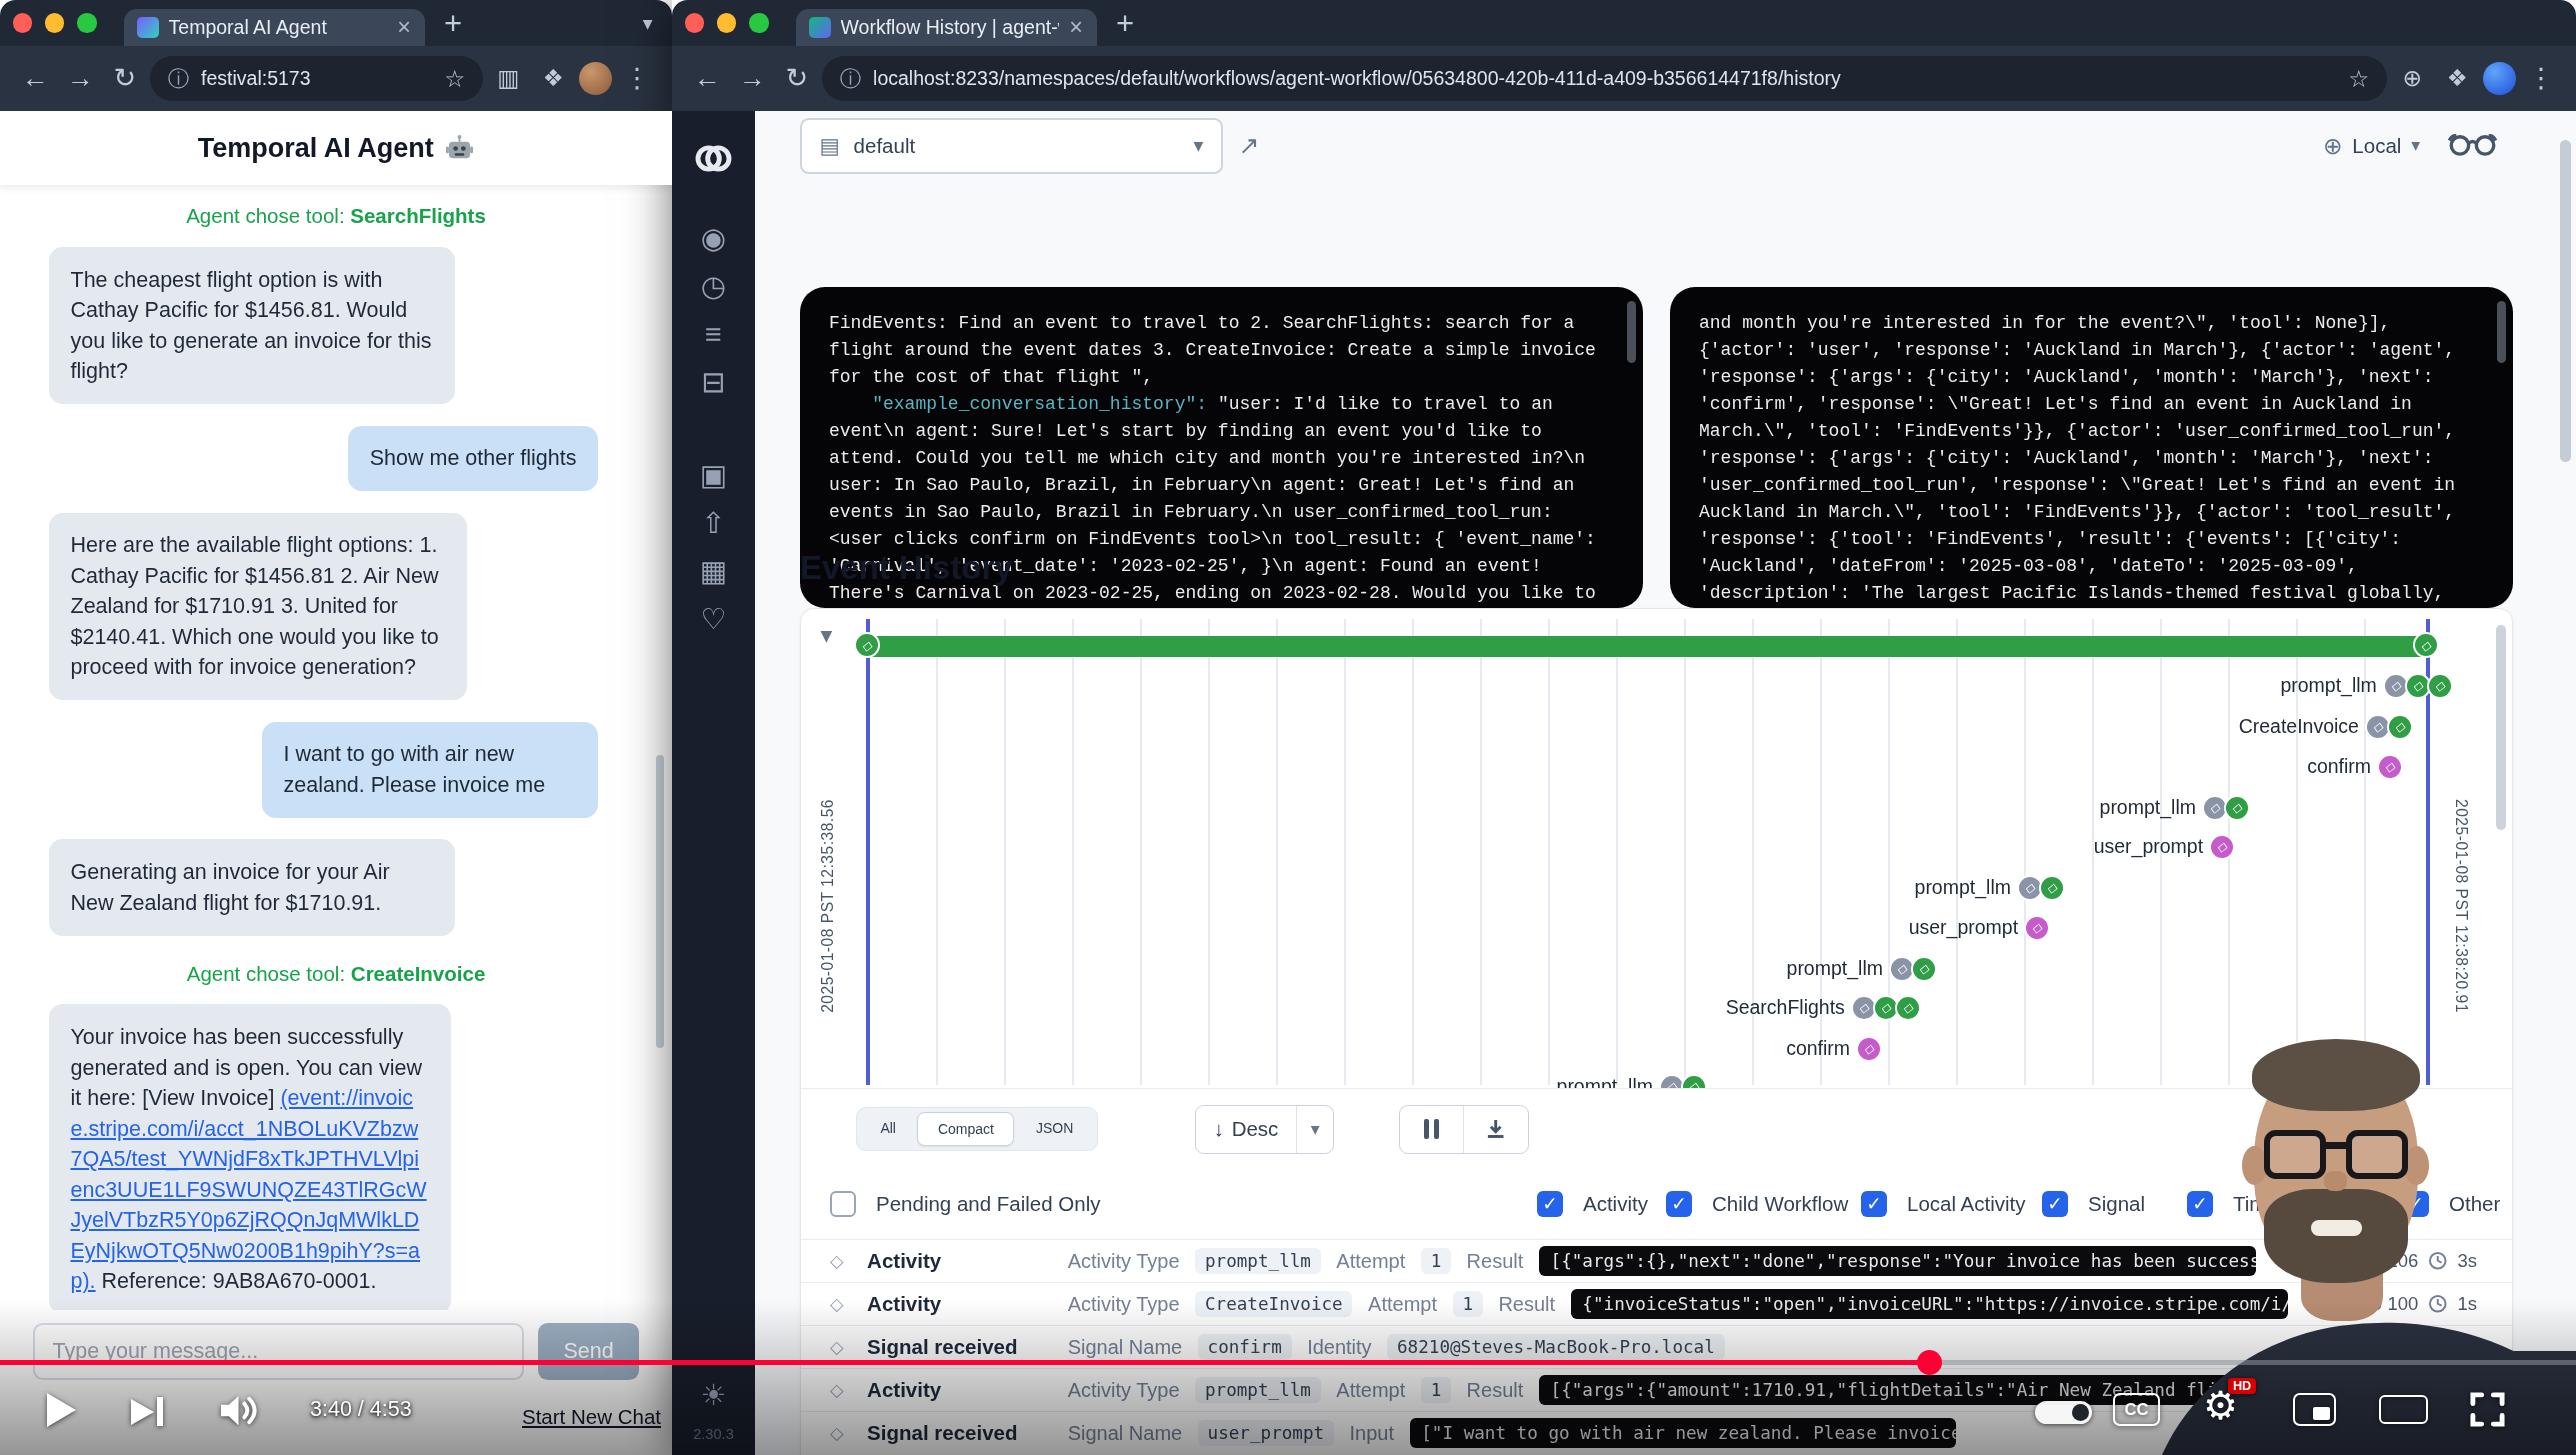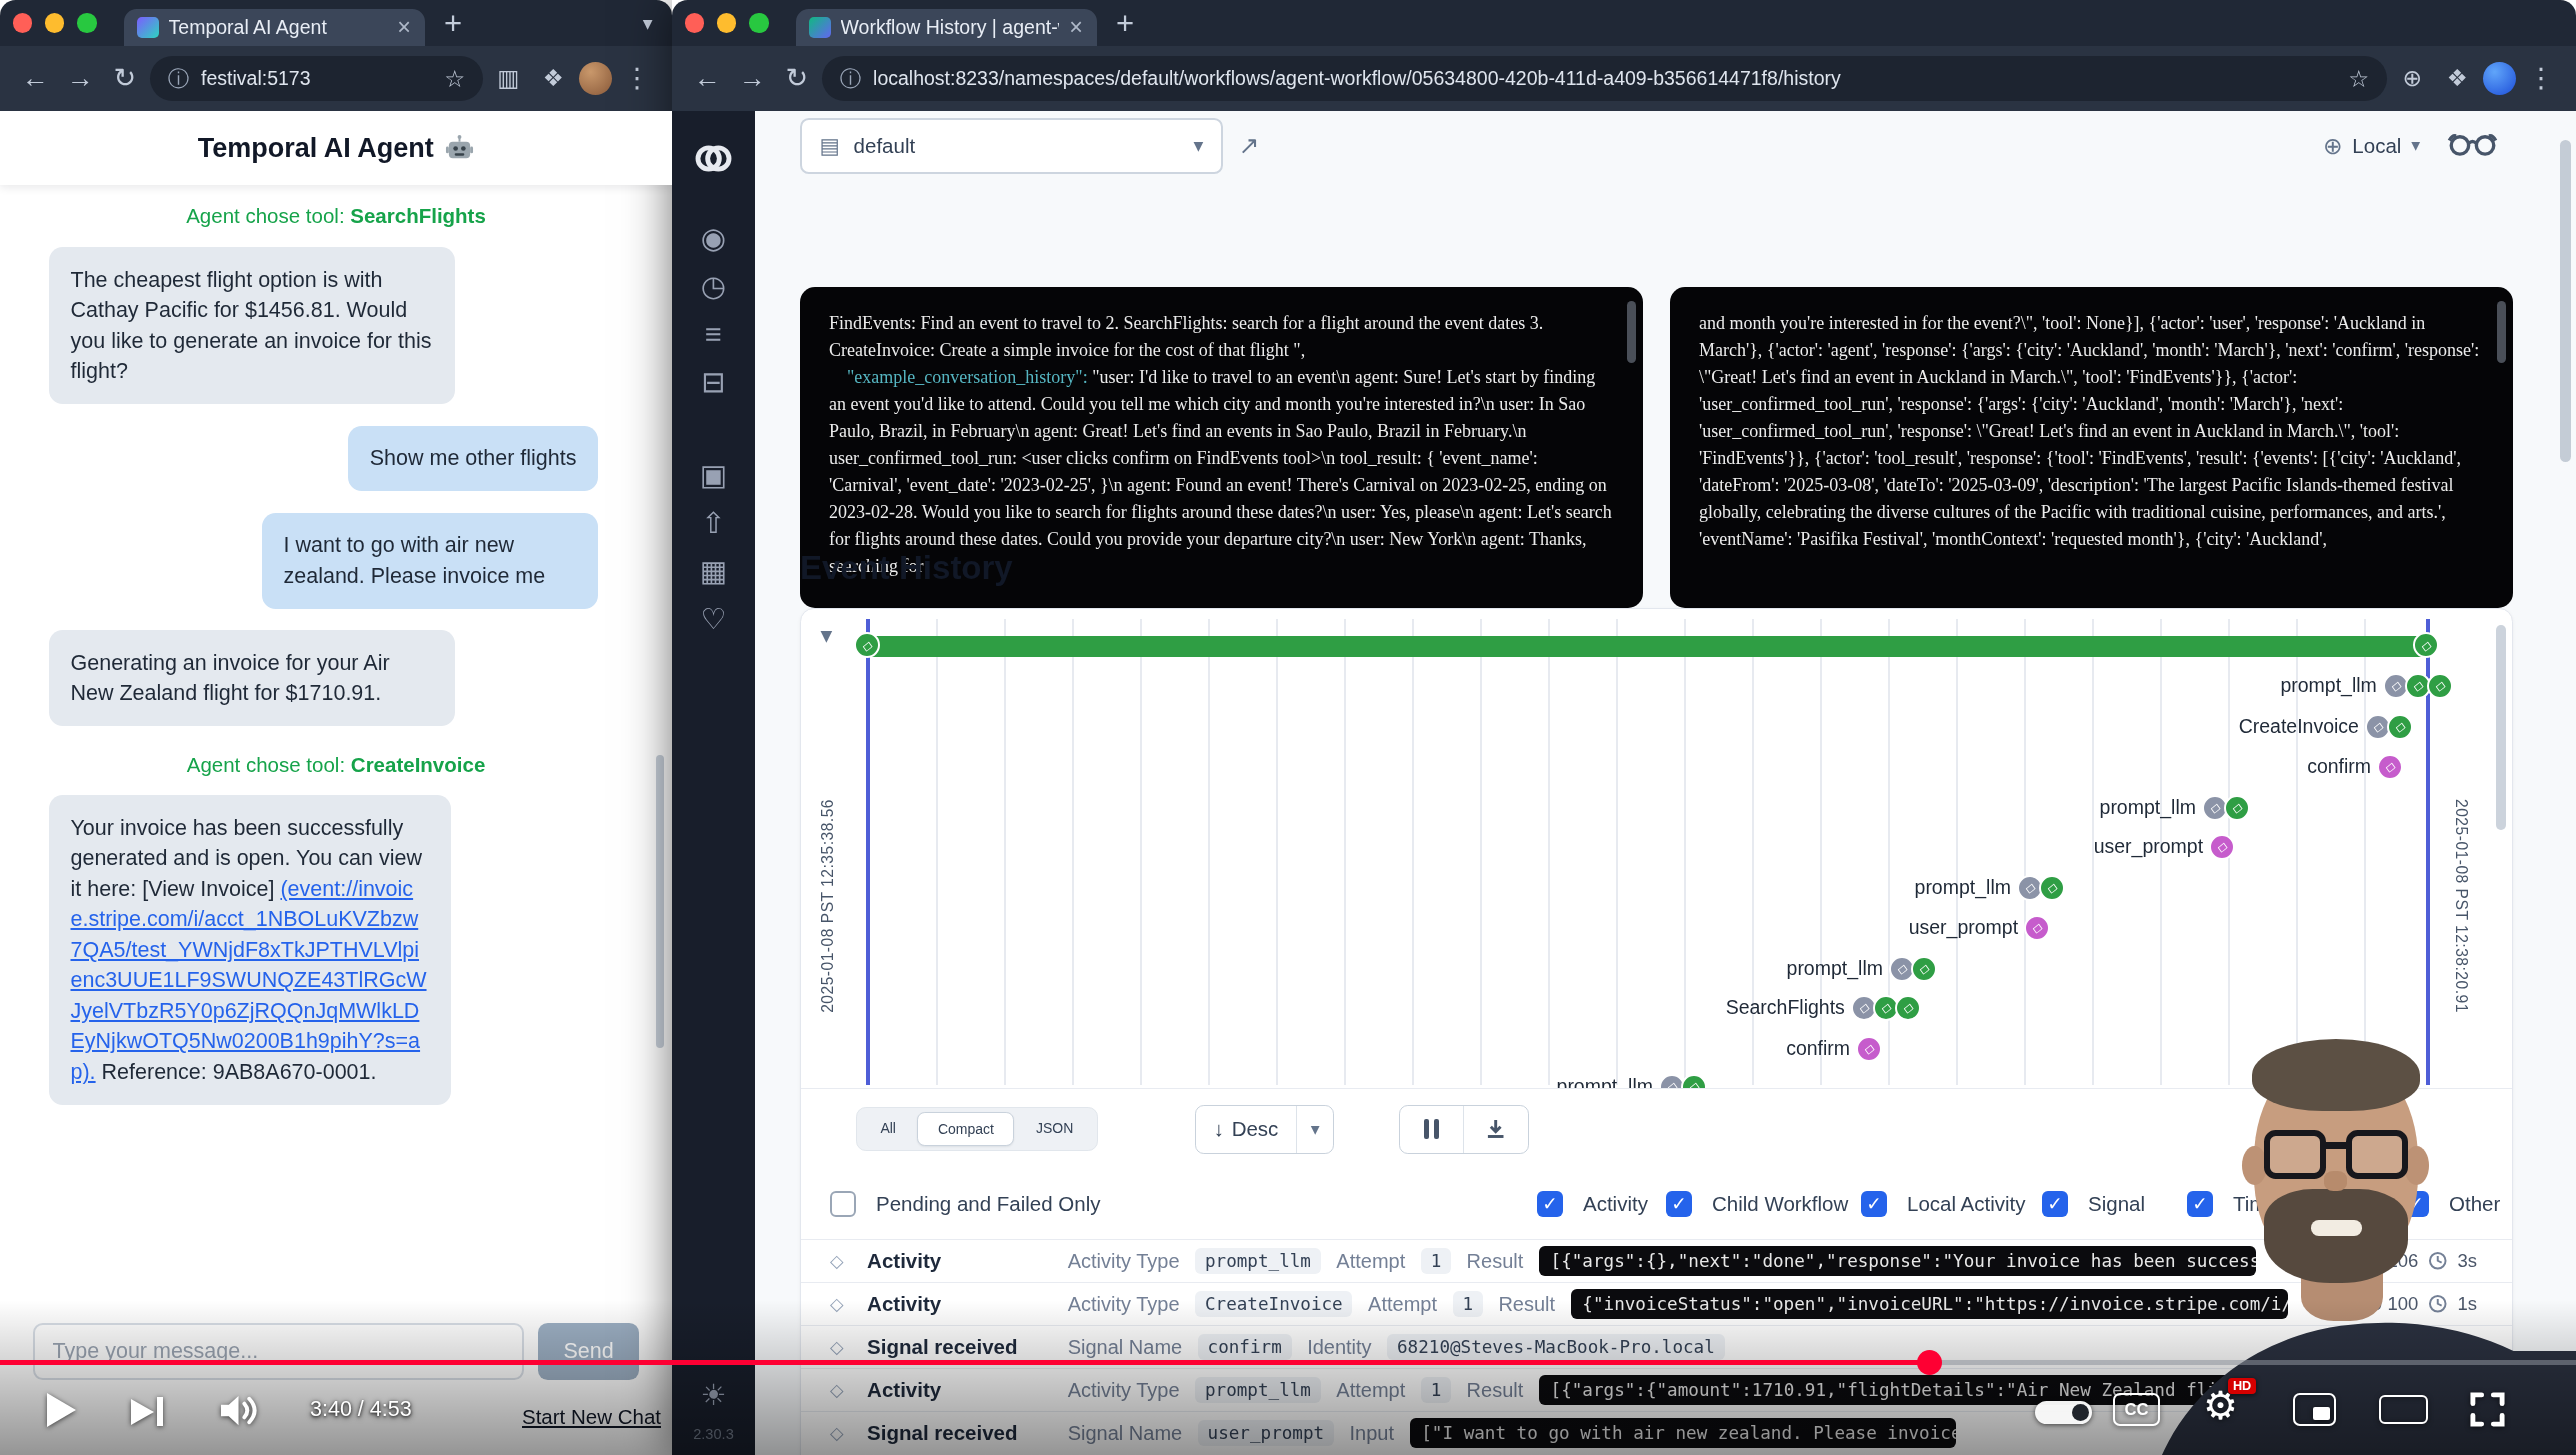--- a/index.html
+++ b/index.html
@@ -40,21 +40,21 @@
   .appR{position:absolute;top:111px;left:0;right:0;bottom:0;background:#f7f9fb}
   .sidebar{position:absolute;left:0;top:0;bottom:0;width:83px;background:#181e2b;display:flex;flex-direction:column;align-items:center;z-index:2}
   .snav{color:#98a1b3;font-size:29px;height:48px;display:flex;align-items:center;justify-content:center;width:100%}
   .sver{color:#6e7786;font-size:14.6px;margin:7.8px 0 13.7px}
   .nsrow{position:absolute;left:128px;top:6.8px;height:56px;display:flex;align-items:center;gap:15.6px}
   .nssel{width:423px;height:56px;background:#fff;border:2px solid #cdd5df;border-radius:8.8px;display:flex;align-items:center;padding:0 17.6px;gap:13.7px;font-size:20.5px;color:#334155}
   .nssel .chev{margin-left:auto;color:#64748b;font-size:19.5px}
   .extbtn{color:#64748b;font-size:25px}
   .localgrp{position:absolute;right:156px;top:6.8px;height:56px;display:flex;align-items:center;gap:9.8px;font-size:20.5px;color:#334155}
   .glasses{position:absolute;right:78px;top:17.6px}
-  .codepanel{position:absolute;top:176px;height:321px;width:843px;background:#050507;border-radius:15px;padding:23.4px 29px;font-family:Liberation Serif, serif;font-size:18px;line-height:1.5;color:#ececec;overflow:hidden;white-space:pre-wrap;word-break:break-word}
+  .codepanel{position:absolute;top:176px;height:321px;width:843px;background:#050507;border-radius:25px;padding:23.4px 29px;font-family:Liberation Mono, monospace;font-size:18px;line-height:1.5;color:#ececec;overflow:hidden;white-space:pre-wrap;word-break:break-word}
   .codekey{color:#56b6c2}
   .psb{position:absolute;right:6.8px;top:13.7px;width:8.8px;height:62px;background:#4a4f58;border-radius:4.9px}
   .ehtitle{position:absolute;left:128px;top:438px;font-size:33px;font-weight:bold;color:#111827}
   .card{position:absolute;left:128px;top:497px;width:1713px;height:976px;background:#fff;border:1px solid #e3e7ee;border-radius:13.7px 13.7px 0 0;box-shadow:0 1px 3.9px rgba(15,23,42,.05)}
   .tlsec{position:absolute;left:0;top:0;width:100%;height:480px;border-bottom:1px solid #e8ebf1;overflow:hidden;border-radius:13.7px 13.7px 0 0}
   .gridlines{position:absolute;left:67px;top:9.8px;width:1561px;height:466px;background:repeating-linear-gradient(90deg,#e7eaf0 0,#e7eaf0 2px,transparent 2px,transparent 68px)}
   .bluev{position:absolute;top:9.8px;width:3.9px;height:466px;background:#4f5ed7}
   .greenbar{position:absolute;left:67px;top:27px;width:1559px;height:20.5px;background:#2f9e44;border-radius:3.9px}
   .evicon{width:26px;height:26px;border-radius:50%;display:inline-flex;align-items:center;justify-content:center;color:#fff;font-size:12.7px;border:2px solid #fff;flex:none;font-style:normal}
   .evicon.green{background:#2f9e44}.evicon.gray{background:#8b93a7}.evicon.pink{background:#c65ccc}
@@ -142,20 +142,21 @@
           <circle cx="15" cy="3" r="2" fill="#9aa5ad"></circle>
           <circle cx="11" cy="15" r="2.4" fill="#37424a"></circle>
           <circle cx="19" cy="15" r="2.4" fill="#37424a"></circle>
           <rect x="10" y="20" width="10" height="2.4" rx="1.2" fill="#37424a"></rect>
         </svg>
     </div>
     <div class="chatlist">
       <div class="toolmsg"><span>Agent chose tool: </span><b>SearchFlights</b></div>
       <div class="bubble bot">The cheapest flight option is with Cathay Pacific for $1456.81. Would you like to generate an invoice for this flight?</div>
       <div class="bubble user">Show me other flights</div>
+      <div class="bubble bot" style="max-width:418px">Here are the available flight options: 1. Cathay Pacific for $1456.81 2. Air New Zealand for $1710.91 3. United for $2140.41. Which one would you like to proceed with for invoice generation?</div>
       <div class="bubble user" style="max-width:336px">I want to go with air new zealand. Please invoice me</div>
       <div class="bubble bot">Generating an invoice for your Air New Zealand flight for $1710.91.</div>
       <div class="toolmsg"><span>Agent chose tool: </span><b>CreateInvoice</b></div>
       <div class="bubble bot" style="max-width:402px"><span>Your invoice has been successfully generated and is open. You can view it here: [View Invoice]</span> <span class="chatlink">(event://invoice.stripe.com/i/acct_1NBOLuKVZbzw7QA5/test_YWNjdF8xTkJPTHVLVlpienc3UUE1LF9SWUNQZE43TlRGcWJyelVTbzR5Y0p6ZjRQQnJqMWlkLDEyNjkwOTQ5Nw0200B1h9pihY?s=ap).</span><span> Reference: 9AB8A670-0001.</span></div>
 
     </div>
     <div class="csb"></div>
     <div class="inputrow">
       <input class="chatinput" placeholder="Type your message..." style="">
       <button class="send">Send</button>

